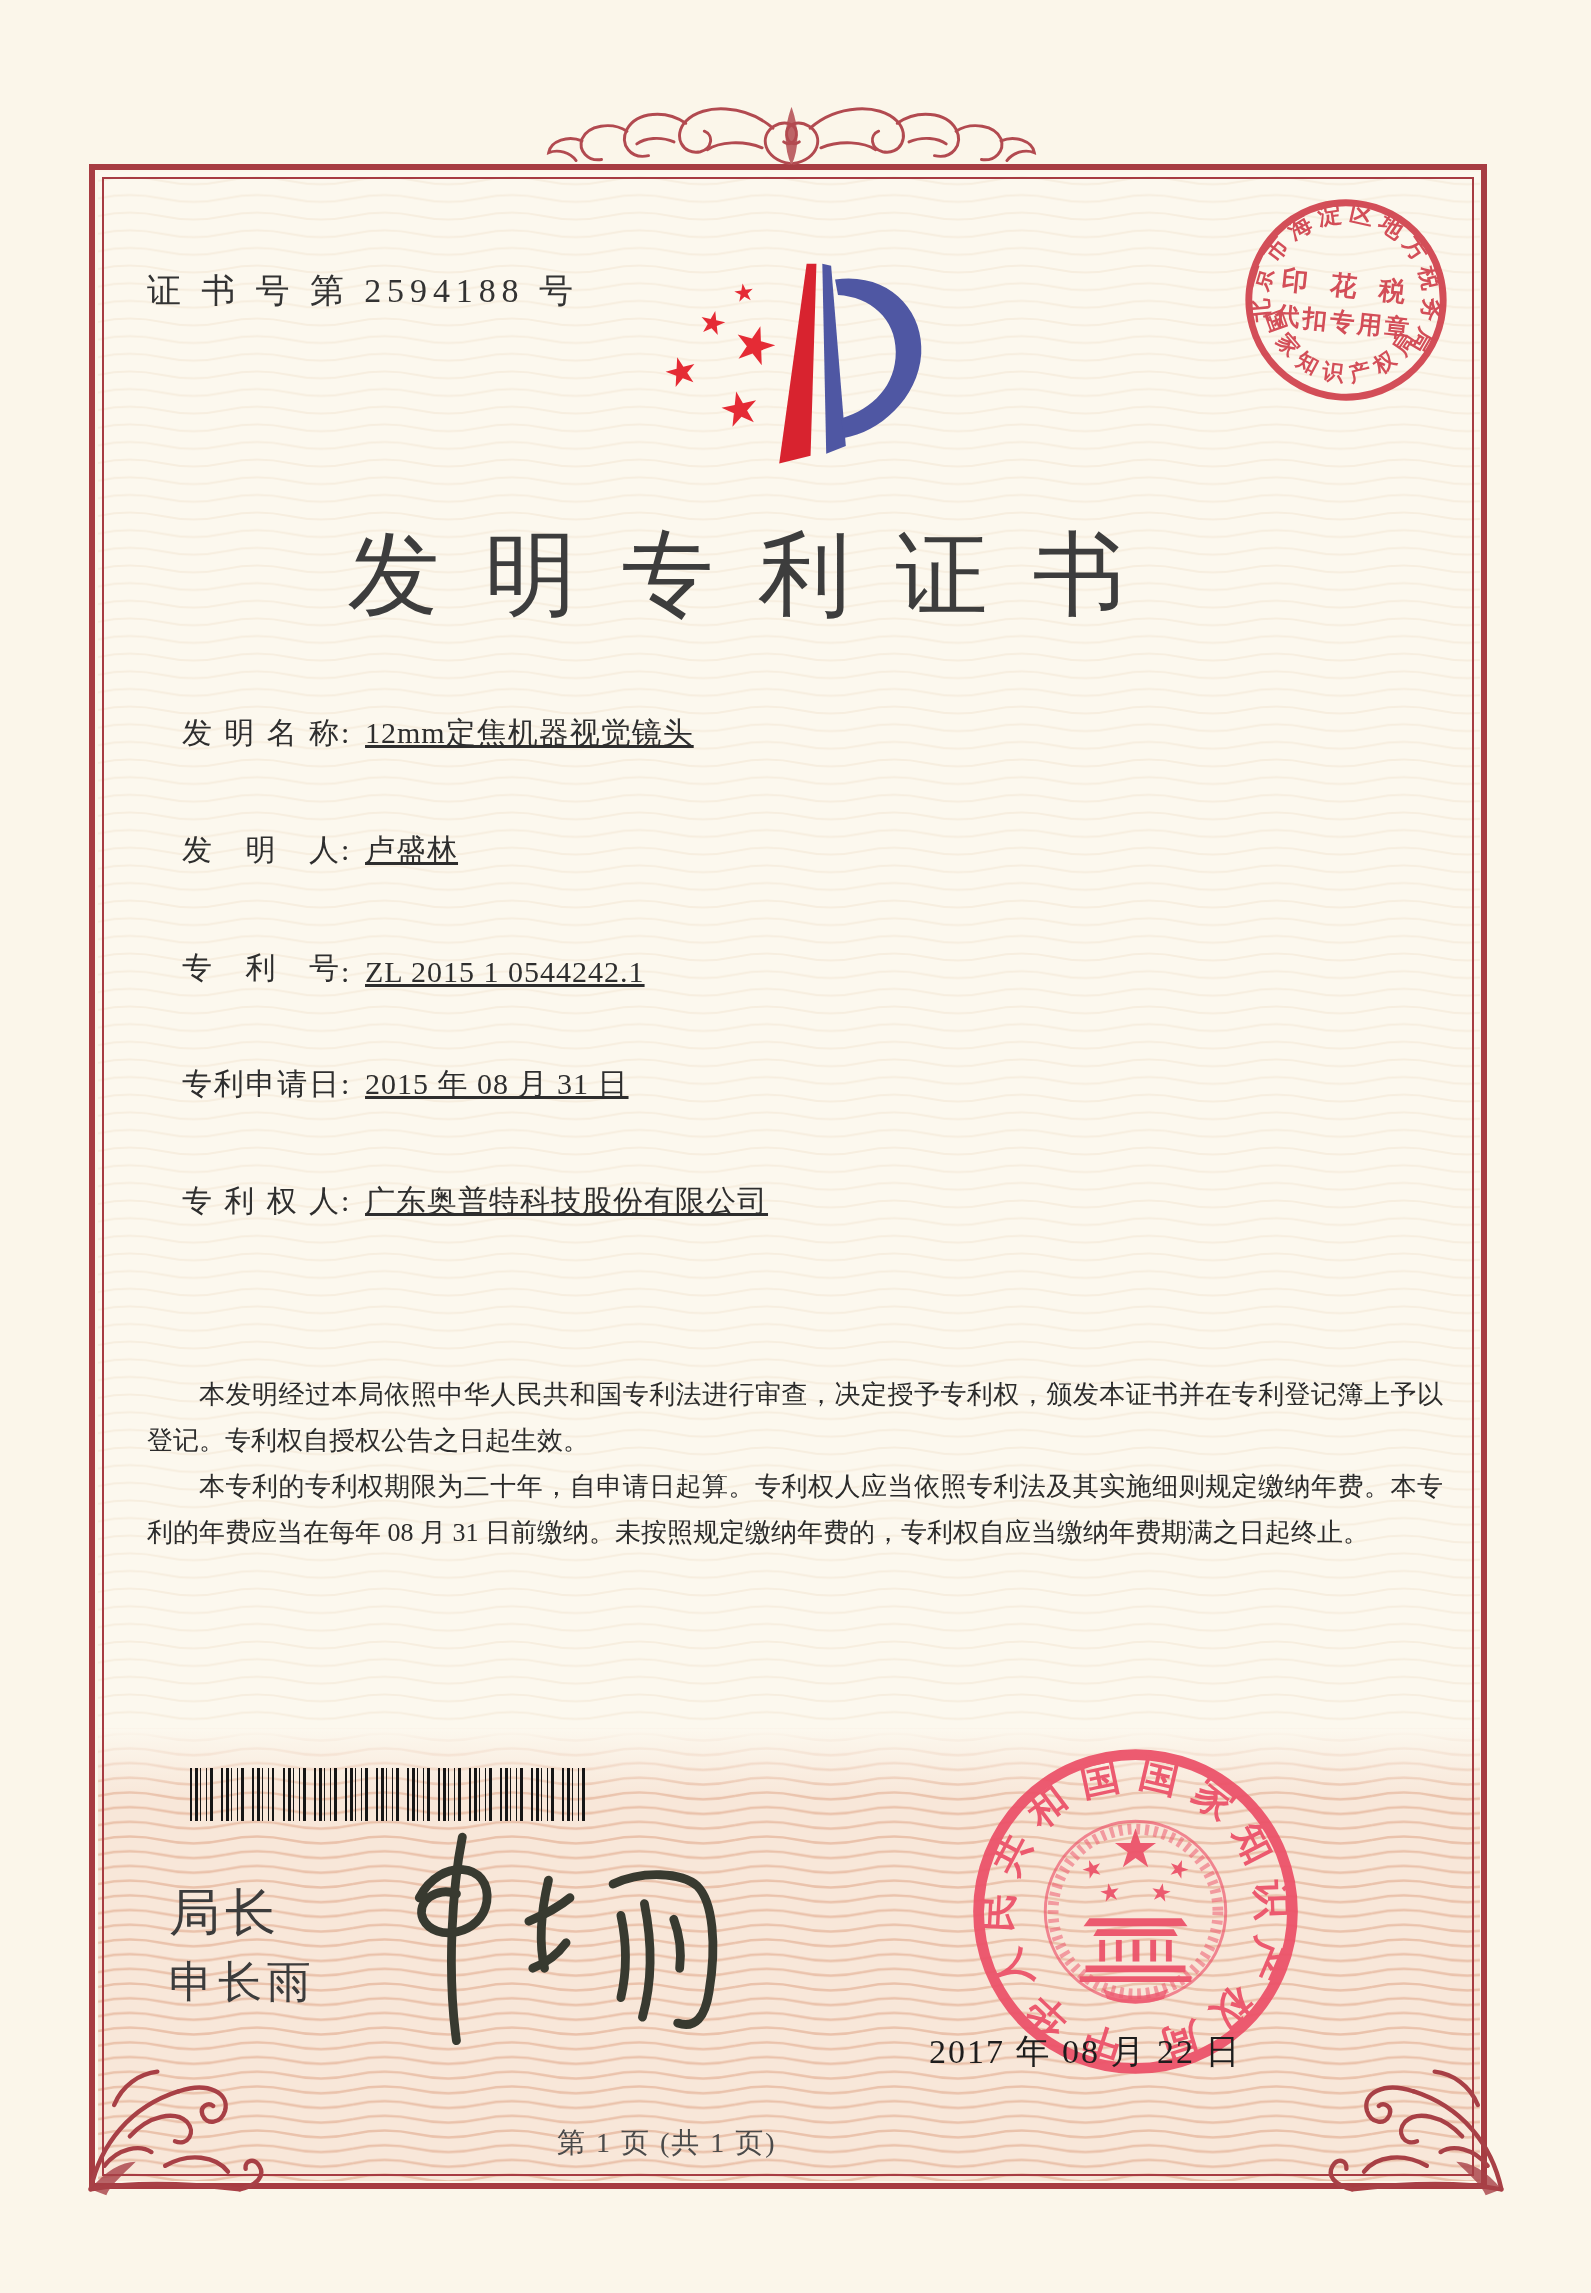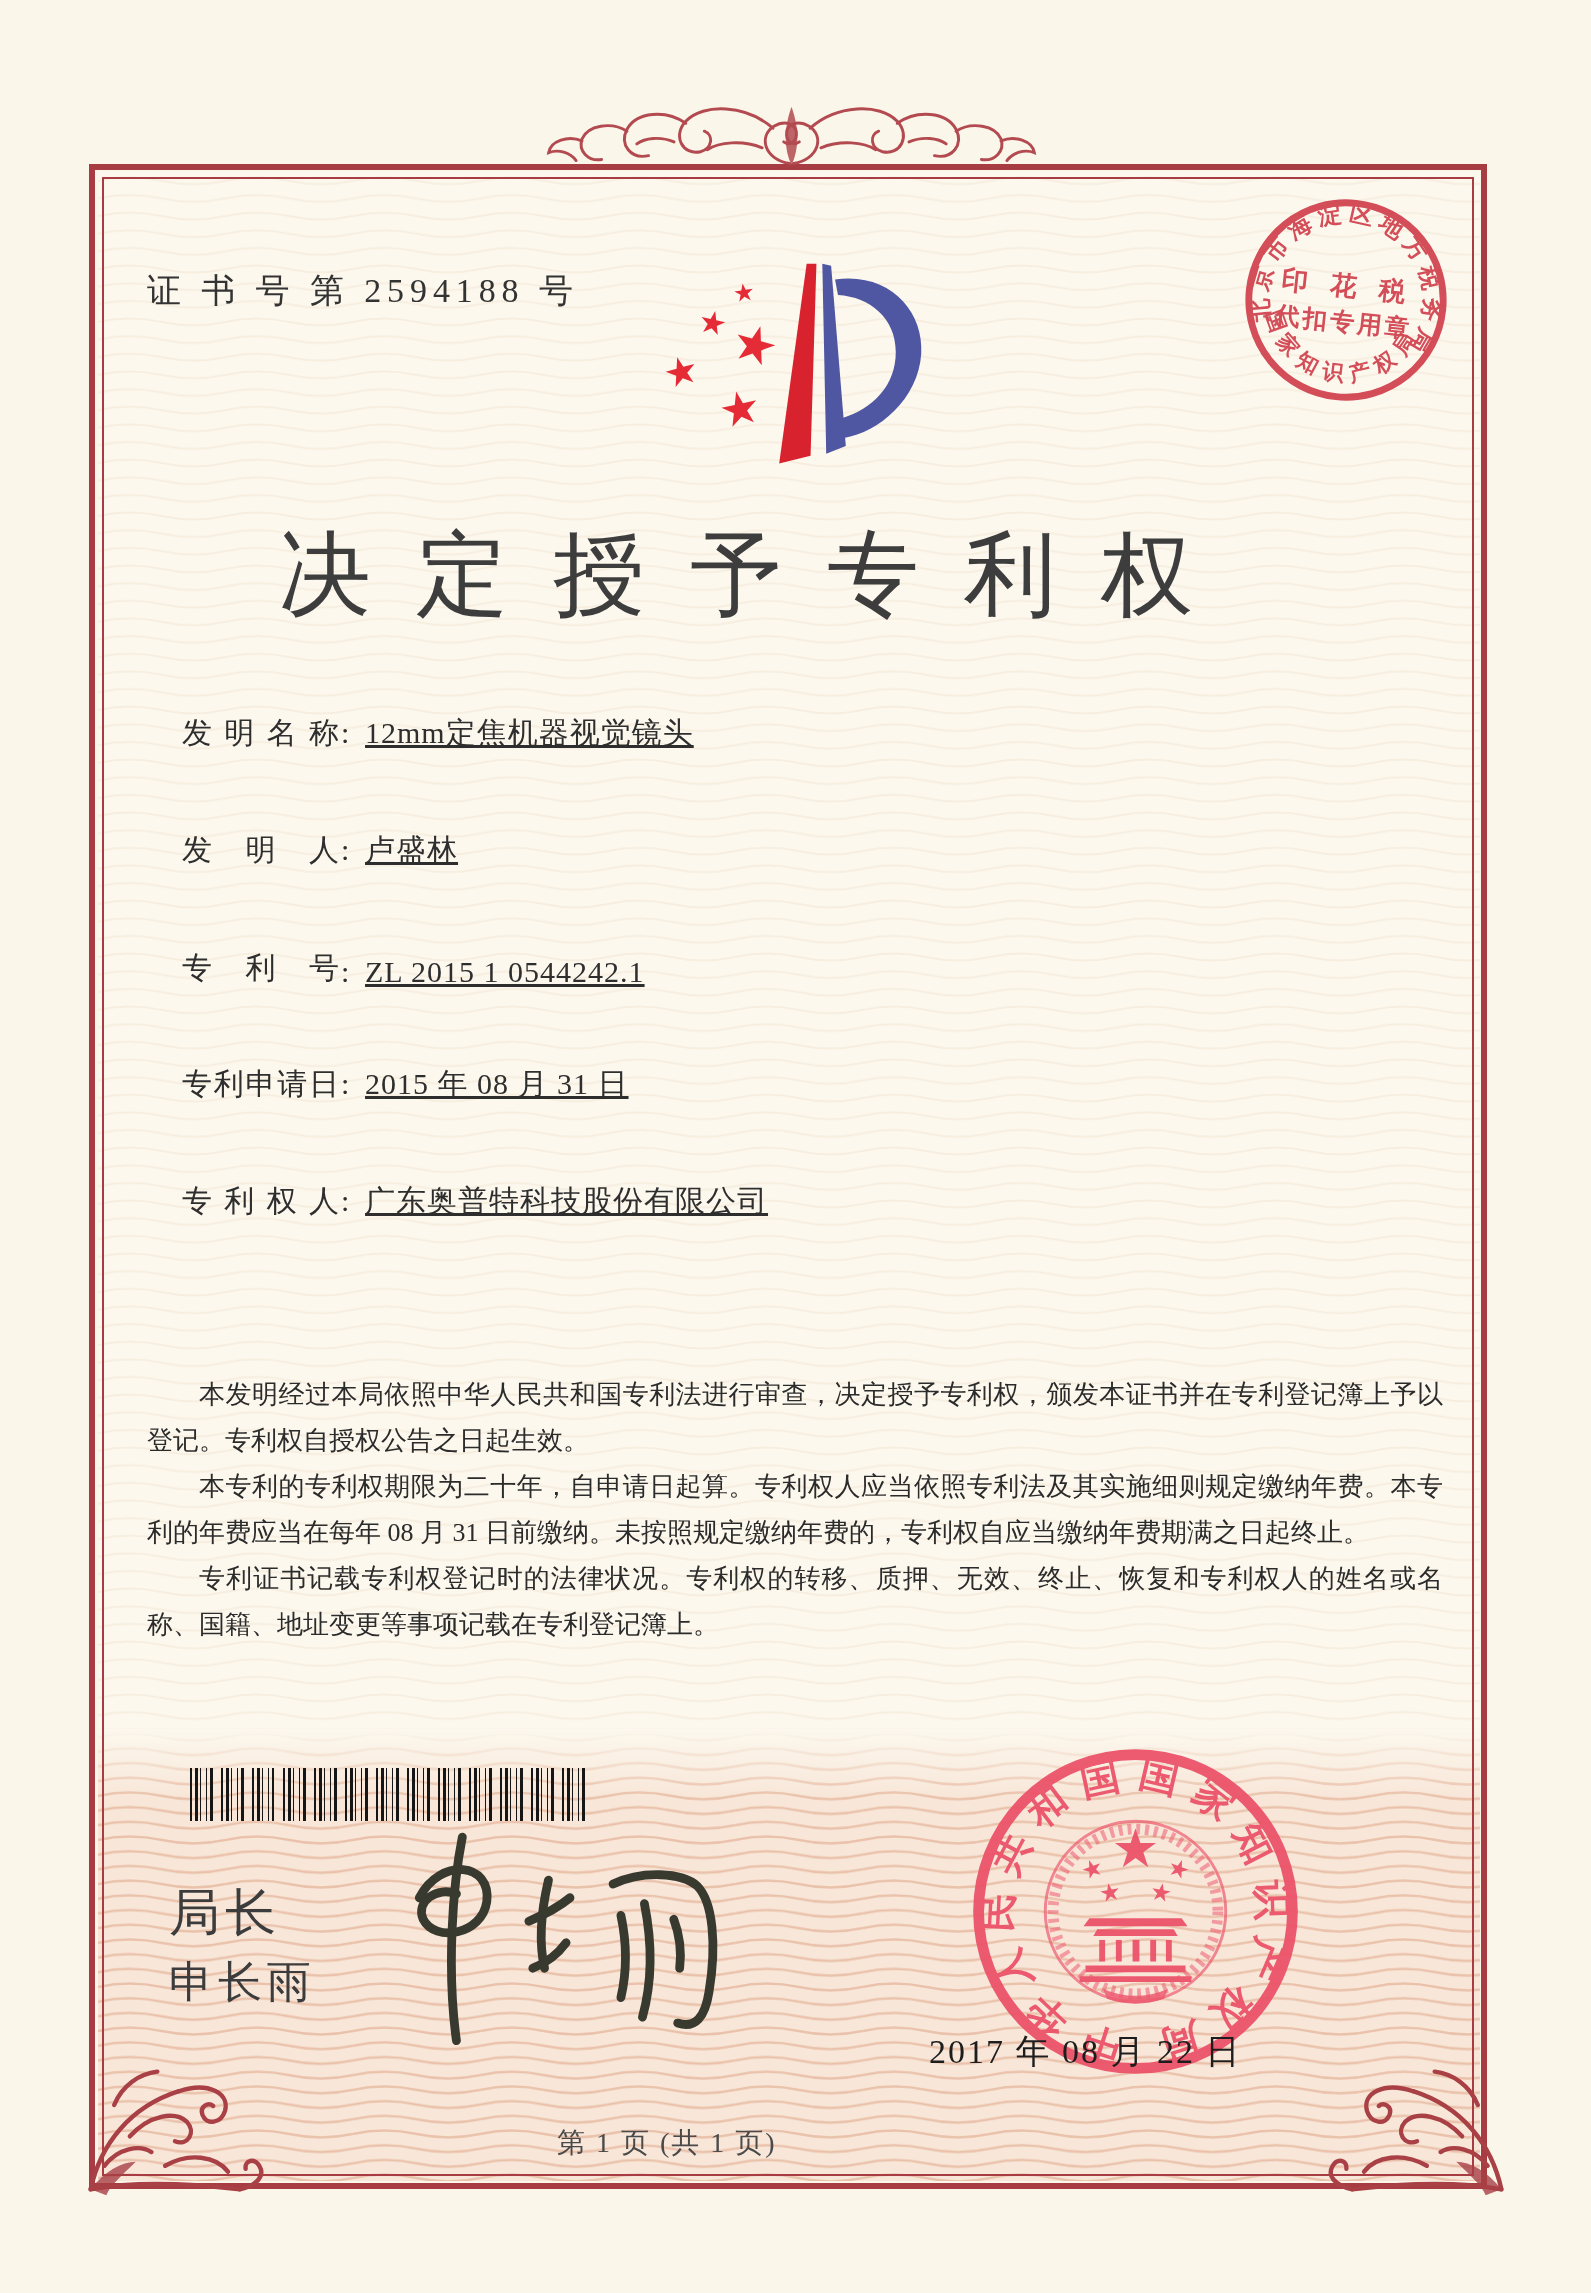--- a/index.html
+++ b/index.html
@@ -174,42 +174,41 @@
         <textPath href="#stampTopArc" startOffset="95">北京市海淀区地方税务局</textPath>
       </text>
       <text font-size="22" font-weight="bold" style="letter-spacing:8px" font-family="'Liberation Serif','DejaVu Serif',serif">
         <textPath href="#stampBottomArc" startOffset="22">国家知识产权局</textPath>
       </text>
       <text x="109" y="104" text-anchor="middle" font-size="27" font-weight="bold" style="letter-spacing:8px" font-family="'Liberation Serif','DejaVu Serif',serif">印 花 税</text>
       <text x="109" y="140" text-anchor="middle" font-size="25" font-weight="bold" style="letter-spacing:3px" font-family="'Liberation Serif','DejaVu Serif',serif">代扣专用章</text>
     </g>
   </svg>
 
-  <div class="abs title">决定授予专利权</div>
+  <div class="abs title">发明专利证书</div>
 
   <div class="abs field-row" style="top:698px">
     <span class="field-label">发明名称</span><span class="field-colon">:</span><span class="field-value">12mm定焦机器视觉镜头</span>
   </div>
   <div class="abs field-row" style="top:815px">
     <span class="field-label">发明人</span><span class="field-colon">:</span><span class="field-value">卢盛林</span>
   </div>
   <div class="abs field-row" style="top:933px">
     <span class="field-label">专利号</span><span class="field-colon">:</span><span class="field-value">ZL 2015 1 0544242.1</span>
   </div>
   <div class="abs field-row" style="top:1049px">
     <span class="field-label">专利申请日</span><span class="field-colon">:</span><span class="field-value">2015 年 08 月 31 日</span>
   </div>
   <div class="abs field-row" style="top:1166px">
     <span class="field-label">专利权人</span><span class="field-colon">:</span><span class="field-value">广东奥普特科技股份有限公司</span>
   </div>
 
   <div class="abs body-text">
     <p>本发明经过本局依照中华人民共和国专利法进行审查，决定授予专利权，颁发本证书并在专利登记簿上予以登记。专利权自授权公告之日起生效。</p>
     <p>本专利的专利权期限为二十年，自申请日起算。专利权人应当依照专利法及其实施细则规定缴纳年费。本专利的年费应当在每年 08 月 31 日前缴纳。未按照规定缴纳年费的，专利权自应当缴纳年费期满之日起终止。</p>
-    <p>专利证书记载专利权登记时的法律状况。专利权的转移、质押、无效、终止、恢复和专利权人的姓名或名称、国籍、地址变更等事项记载在专利登记簿上。</p>
   </div>
 
   <div class="abs barcode"></div>
 
   <div class="abs signer-title">局长</div>
   <div class="abs signer-name">申长雨</div>
 
   <svg class="abs signature-svg" width="372" height="265" viewBox="0 0 380 270">
     <g stroke="#383a30" stroke-width="9" fill="none" stroke-linecap="round" stroke-linejoin="round">
       <path d="M80,14 C 70,64 64,150 74,222"></path>

